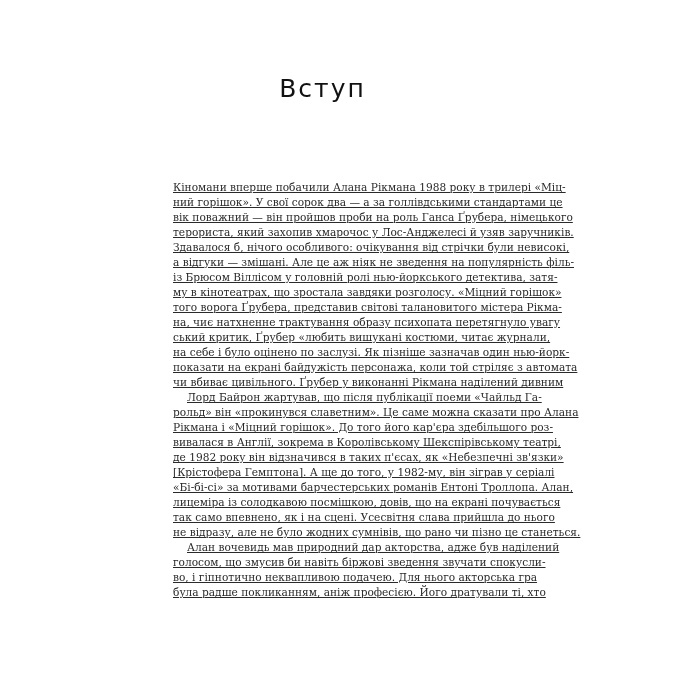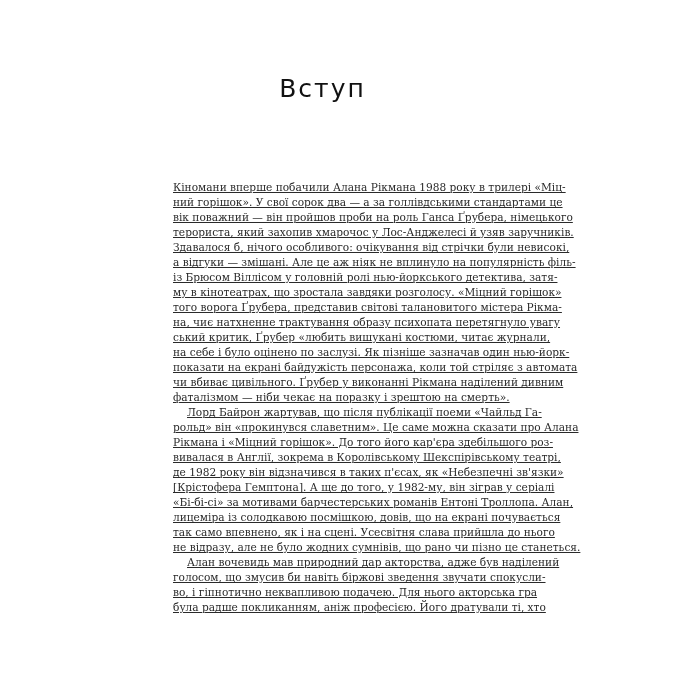--- a/index.html
+++ b/index.html
@@ -25,30 +25,29 @@
 <div class="page">
   <h1 class="title">Вступ</h1>
 
   <div class="body-text">
     <div>
       <span class="line">Кіномани вперше побачили Алана Рікмана 1988 року в трилері «Міц-</span>
       <span class="line">ний горішок». У свої сорок два — а за голлівдськими стандартами це</span>
       <span class="line">вік поважний — він пройшов проби на роль Ганса Ґрубера, німецького</span>
       <span class="line">терориста, який захопив хмарочос у Лос-Анджелесі й узяв заручників.</span>
       <span class="line">Здавалося б, нічого особливого: очікування від стрічки були невисокі,</span>
-      <span class="line">а відгуки — змішані. Але це аж ніяк не вплинуло на популярність філь-</span>
+      <span class="line">а відгуки — змішані. Але це аж ніяк не зведення на популярність філь-</span>
       <span class="line">із Брюсом Віллісом у головній ролі нью-йоркського детектива, затя-</span>
       <span class="line">му в кінотеатрах, що зростала завдяки розголосу. «Міцний горішок»</span>
       <span class="line">того ворога Ґрубера, представив світові талановитого містера Рікма-</span>
       <span class="line">на, чиє натхненне трактування образу психопата перетягнуло увагу</span>
       <span class="line">ський критик, Ґрубер «любить вишукані костюми, читає журнали,</span>
       <span class="line">на себе і було оцінено по заслузі. Як пізніше зазначав один нью-йорк-</span>
       <span class="line">показати на екрані байдужість персонажа, коли той стріляє з автомата</span>
       <span class="line">чи вбиває цивільного. Ґрубер у виконанні Рікмана наділений дивним</span>
-      <span class="line last">фаталізмом — ніби чекає на поразку і зрештою на смерть».</span>
     </div>
     <div>
       <span class="line indent">Лорд Байрон жартував, що після публікації поеми «Чайльд Га-</span>
       <span class="line">рольд» він «прокинувся славетним». Це саме можна сказати про Алана</span>
       <span class="line">Рікмана і «Міцний горішок». До того його кар'єра здебільшого роз-</span>
       <span class="line">вивалася в Англії, зокрема в Королівському Шекспірівському театрі,</span>
       <span class="line">де 1982 року він відзначився в таких п'єсах, як «Небезпечні зв'язки»</span>
       <span class="line">[Крістофера Гемптона]. А ще до того, у 1982-му, він зіграв у серіалі</span>
       <span class="line">«Бі-бі-сі» за мотивами барчестерських романів Ентоні Троллопа. Алан,</span>
       <span class="line">лицеміра із солодкавою посмішкою, довів, що на екрані почувається</span>

